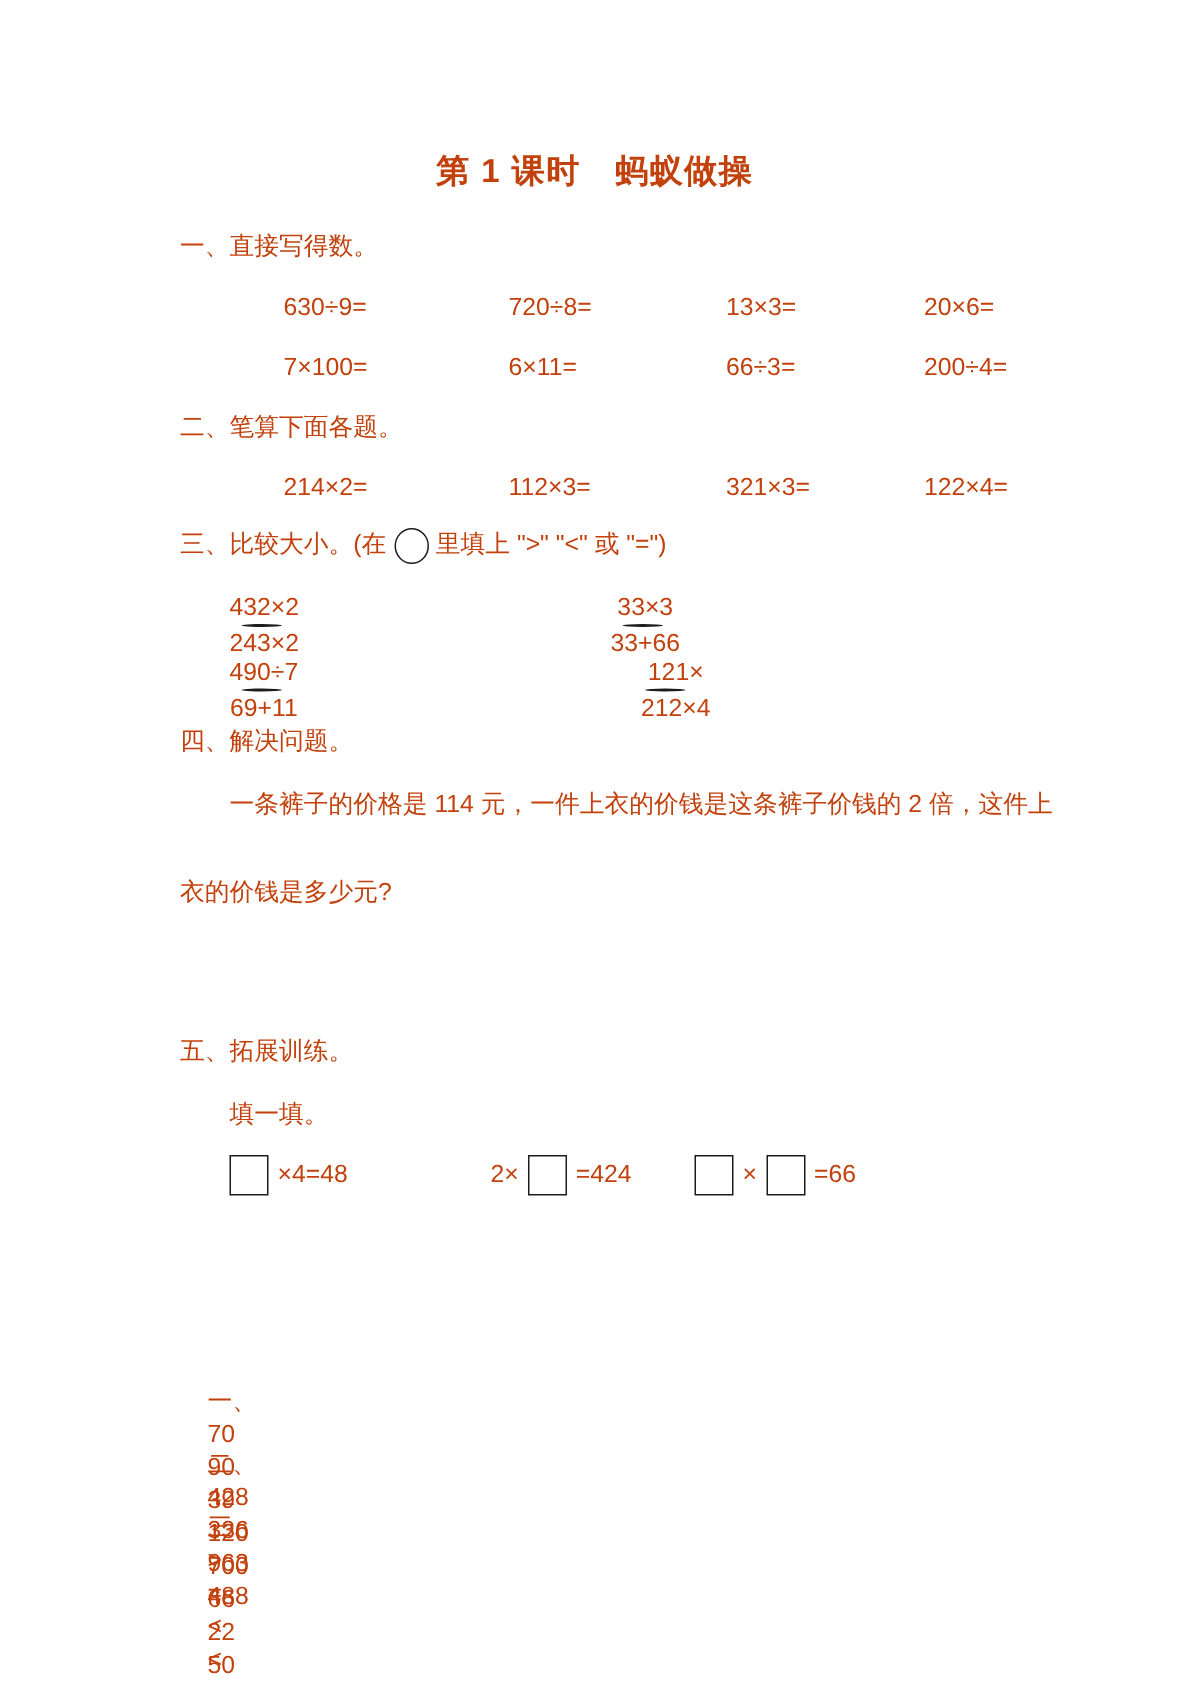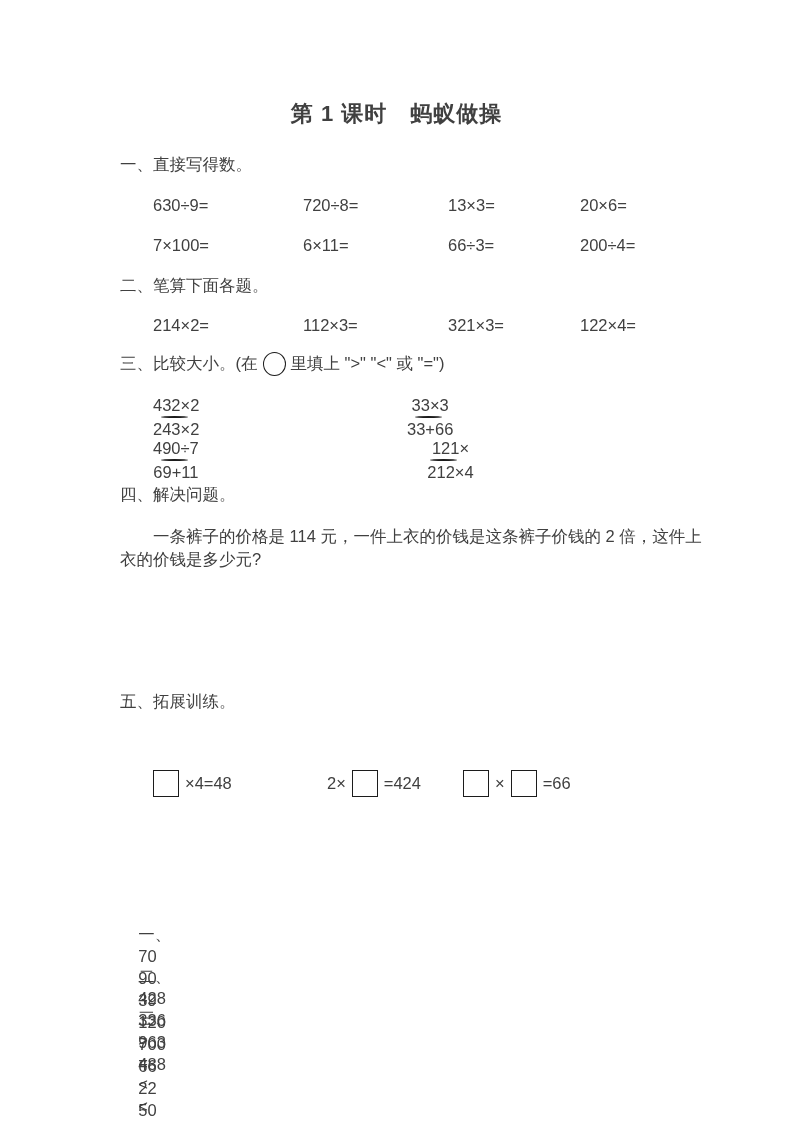--- a/index.html
+++ b/index.html
@@ -2,21 +2,21 @@
 <html><head>
 <meta charset="utf-8">
 <style>
   html, body { margin: 0; padding: 0; background: #ffffff; }
   .page {
     position: relative;
     width: 793px;
     height: 1122px;
     background: #ffffff;
     font-family: "Liberation Sans", "DejaVu Sans", sans-serif;
-    color: #404040;
+    color: #c2410c;
     overflow: hidden;
   }
   .title {
     position: absolute;
     top: 99px;
     left: 0;
     width: 793px;
     text-align: center;
     font-size: 22px;
     font-weight: bold;
@@ -26,21 +26,21 @@
   .line {
     position: absolute;
     left: 120px;
     width: 620px;
     height: 24px;
     font-size: 16.5px;
     line-height: 22px;
     white-space: pre;
   }
   .hflex { display: flex; align-items: flex-start; height: 28px; }
-  .col { position: absolute; top: 0; }
+  .col { position: absolute; top: 0; margin-left: 36px; }
   .c0 { left: 33px; }
   .c1 { left: 183px; }
   .c2 { left: 328px; }
   .c3 { left: 460px; text-align: center; }
   .cmp, .fillrow { height: 30px; }
   .pair {
     position: absolute;
     top: 0;
     display: inline-flex;
     align-items: center;
@@ -135,23 +135,24 @@
     </span>
     <span class="pair" style="left:307px">
       <span>121×</span>
       <span class="circle wide"></span>
       <span>212×4</span>
     </span>
   </div>
 
   <div class="line" style="top:483px">四、解决问题。</div>
   <div class="line indent" style="top:525px">一条裤子的价格是 114 元，一件上衣的价钱是这条裤子价钱的 2 倍，这件上</div>
-  <div class="line" style="top:548px">衣的价钱是多少元?</div>
+  <div class="line" style="top:584px">衣的价钱是多少元?</div>
 
   <div class="line" style="top:690px">五、拓展训练。</div>
+  <div class="line sub" style="top:732px">填一填。</div>
   <div class="line fillrow" style="top:768px">
     <span class="fill-group" style="left:33px">
       <span class="sq"></span>
       <span>×4=48</span>
     </span>
     <span class="fill-group" style="left:207px">
       <span>2×</span>
       <span class="sq"></span>
       <span>=424</span>
     </span>

